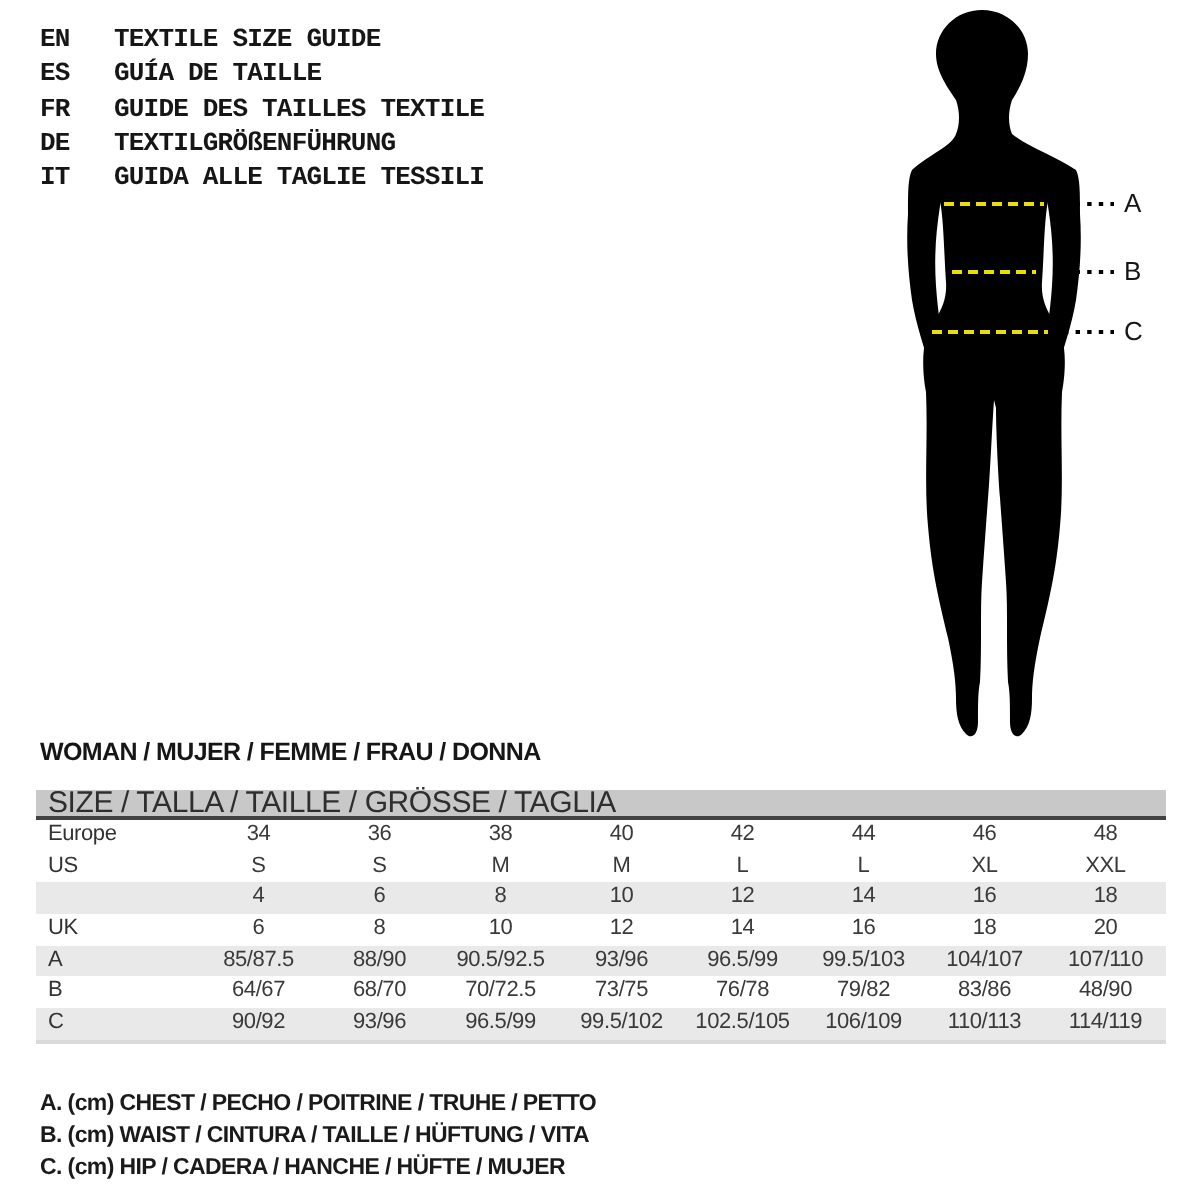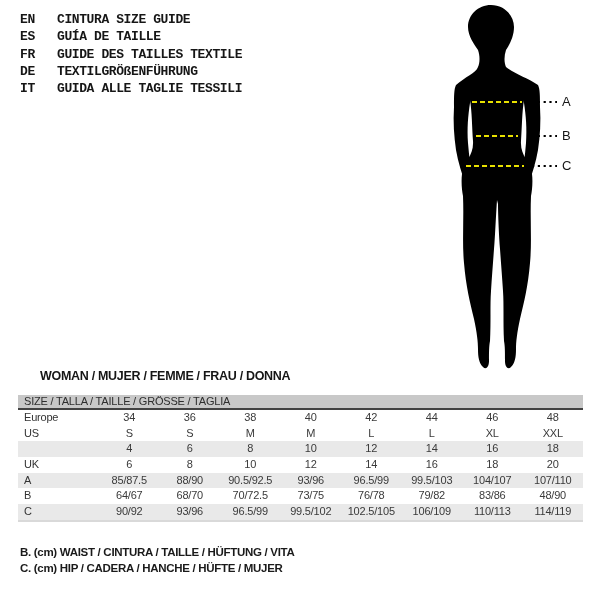--- a/index.html
+++ b/index.html
@@ -8,42 +8,42 @@
     font-family:"Liberation Sans","DejaVu Sans",sans-serif;color:#111;
   }
   
   .lang-list{position:absolute;left:20px;top:11px;}
   .lang-row{display:flex;font-weight:bold;font-size:13px;line-height:17.3px;letter-spacing:-0.4px;color:#161616;font-family:Liberation Mono, monospace;}
   .lang-code{width:37px;flex:0 0 37px;}
   
   .figure-wrap{position:absolute;left:420px;top:0;width:180px;height:380px;}
   .marker-letter{font-family:"Liberation Sans","DejaVu Sans",sans-serif;font-size:13px;fill:#161616;}
   
-  .woman-title{position:absolute;left:20px;top:369px;font-weight:bold;font-size:12.5px;letter-spacing:-0.3px;color:#161616;margin-left:20px;}
+  .woman-title{position:absolute;left:20px;top:369px;font-weight:bold;font-size:12.5px;letter-spacing:-0.3px;color:#161616;}
   
   .size-table{position:absolute;left:18px;top:395px;width:565px;font-size:11px;letter-spacing:-0.2px;color:#3a3a3a;border-bottom:2px solid #d9d9d9;}
-  .thead{height:13px;line-height:13px;background:#c8c8c8;border-bottom:2px solid #424242;padding-left:6px;color:#2e2e2e;font-size:11px;}
+  .thead{height:13px;line-height:13px;background:#c8c8c8;border-bottom:2px solid #424242;padding-left:6px;color:#2e2e2e;font-size:15px;}
   .trow{display:flex;height:15.7px;line-height:15.7px;}
   .trow.shaded{background:#e9e9e9;}
   .tcell{flex:1;text-align:center;overflow:hidden;white-space:nowrap;}
   .tcell.label{flex:0 0 75px;text-align:left;padding-left:6px;color:#333;}
   
   .legend{position:absolute;left:20px;top:545px;}
   .legend-row{font-weight:bold;font-size:11.5px;line-height:15.8px;letter-spacing:-0.3px;color:#1a1a1a;}
 </style>
 </head>
 <body>
 
 <div class="canvas">
 
   <div class="lang-list">
 
   <div class="lang-row">
         <span class="lang-code">EN</span>
-        <span class="lang-label">CINTURA SIZE GUIDE</span>
+        <span class="lang-label">TEXTILE SIZE GUIDE</span>
       </div>
       <div class="lang-row">
         <span class="lang-code">ES</span>
         <span class="lang-label">GUÍA DE TAILLE</span>
       </div>
       <div class="lang-row">
         <span class="lang-code">FR</span>
         <span class="lang-label">GUIDE DES TAILLES TEXTILE</span>
       </div>
       <div class="lang-row">
@@ -186,17 +186,18 @@
           <div class="tcell">102.5/105</div>
           <div class="tcell">106/109</div>
           <div class="tcell">110/113</div>
           <div class="tcell">114/119</div>
         </div>
       </div>
   </div>
 
   <div class="legend">
 
+  <div class="legend-row">A. (cm) CHEST / PECHO / POITRINE / TRUHE / PETTO</div>
       <div class="legend-row">B. (cm) WAIST / CINTURA / TAILLE / HÜFTUNG / VITA</div>
       <div class="legend-row">C. (cm) HIP / CADERA / HANCHE / HÜFTE / MUJER</div>
     </div>
 
 </div>
 
 </body></html>

